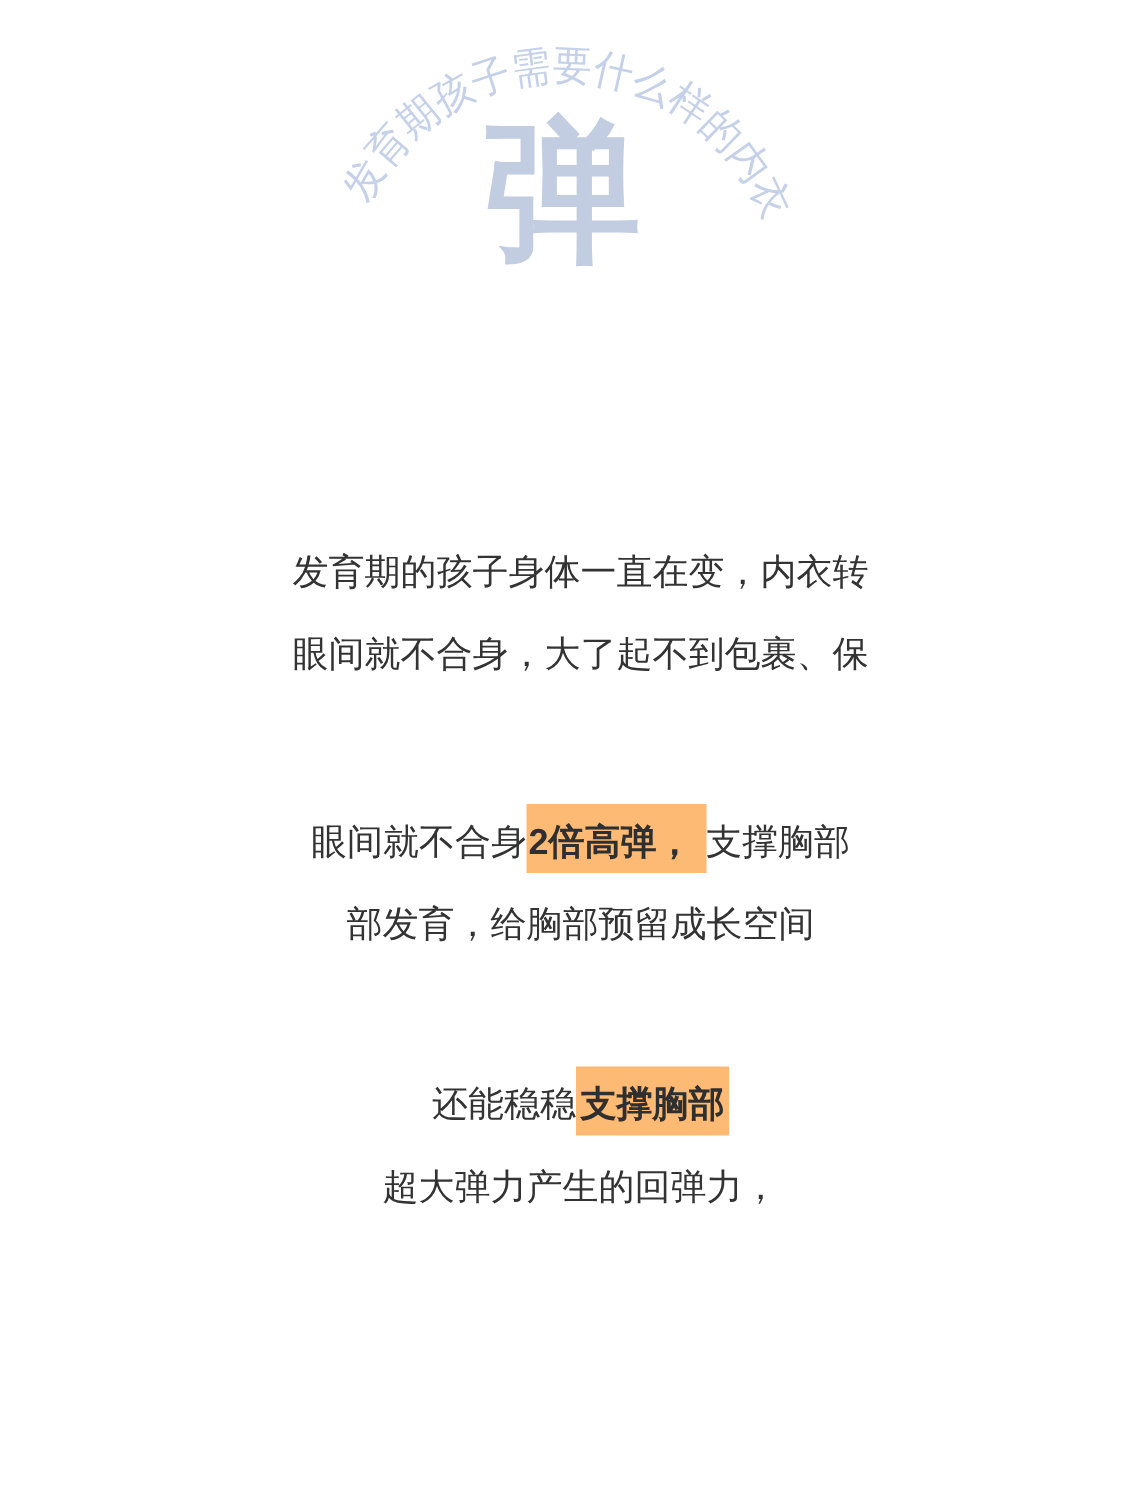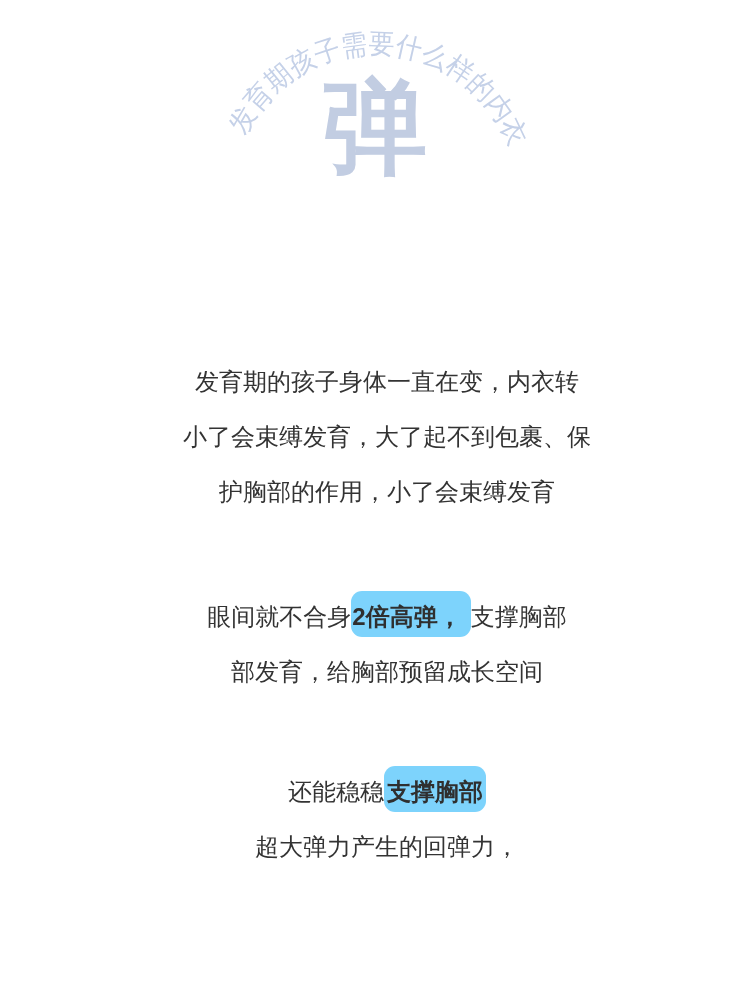--- a/index.html
+++ b/index.html
@@ -51,25 +51,24 @@
     color: #333333;
     letter-spacing: 0px;
     text-align: center;
   }
   .para { margin: 0 0 70px 0; }
   .para.para-2 { margin-bottom: 65px; }
   .para.para-3 { margin-bottom: 0; }
   .text-line { white-space: nowrap; }
 
   .hl {
-    background: #7dd3fc;
+    background: #fdba74;
     font-weight: 700;
     color: #2f2f2f;
     padding: 12px 9px 7px 1px;
-    border-radius: 11px;
   }
   .hl--support {
     padding: 12px 3px 7px 3px;
   }
 </style>
 </head>
 <body>
 
 <div class="canvas">
 
@@ -80,22 +79,21 @@
     <text class="arc-text">
       <textPath href="#arcPath" startOffset="0" textLength="352" lengthAdjust="spacingAndGlyphs">发育期孩子需要什么样的内衣?</textPath>
     </text>
     <text x="375" y="163" text-anchor="middle" class="big-char">弹</text>
   </svg>
 
   <div class="body-copy">
 
     <div class="para para-1">
       <div class="text-line">发育期的孩子身体一直在变，内衣转</div>
-      <div class="text-line">小了会束缚发育，大了起不到包裹、保</div>
-      <div class="text-line">护胸部的作用，小了会束缚发育</div>
+      <div class="text-line">眼间就不合身，大了起不到包裹、保</div>
     </div>
 
     <div class="para para-2">
       <div class="text-line"><span>眼间就不合身</span><span class="hl">2倍高弹，</span><span>支撑胸部</span></div>
       <div class="text-line">部发育，给胸部预留成长空间</div>
     </div>
 
     <div class="para para-3">
       <div class="text-line"><span>还能稳稳</span><span class="hl hl--support">支撑胸部</span></div>
       <div class="text-line">超大弹力产生的回弹力，</div>

